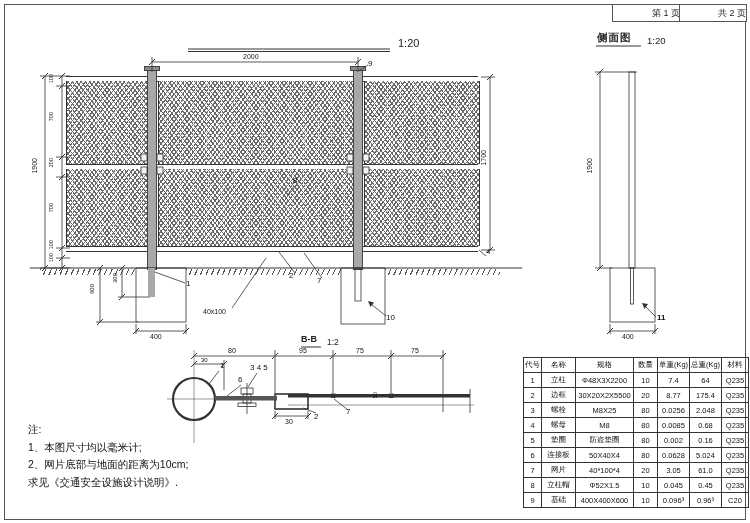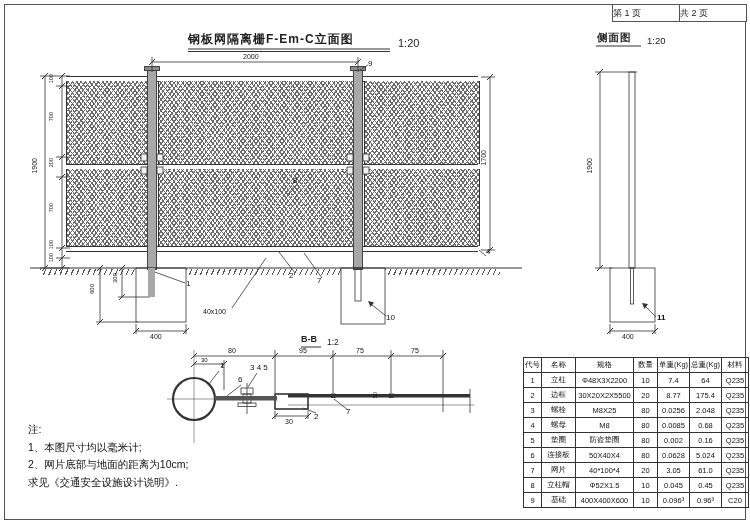--- a/index.html
+++ b/index.html
@@ -1,21 +1,21 @@
 <!DOCTYPE html>
 <html><head>
 <meta charset="utf-8">
 <style>
   html,body{margin:0;padding:0;background:#e8e8e8;}
   .sheet{position:relative;width:750px;height:523px;background:#fff;
          font-family:"Liberation Sans","DejaVu Sans",sans-serif;color:#222;overflow:hidden;}
   .abs{position:absolute;}
   .frame{position:absolute;left:4px;top:4px;width:740px;height:514px;border:1px solid #555;}
   .pagecell{position:absolute;top:4px;height:16px;border:1px solid #555;background:#fff;
-            font-size:9px;text-align:left;line-height:16px;}
+            font-size:9px;text-align:right;line-height:16px;}
   .title{position:absolute;font-weight:bold;white-space:nowrap;letter-spacing:1px;}
   .scale{position:absolute;font-weight:normal;white-space:nowrap;}
   .rail{position:absolute;height:4px;background:#fff;border-top:1px solid #333;border-bottom:1px solid #333;}
   .mesh{position:absolute;border-left:1px solid #333;border-right:1px solid #333;background-color:#fdfdfd;
         background-image:repeating-linear-gradient(52deg,#6a6a6a 0 1px,transparent 1px 3.4px),
                          repeating-linear-gradient(-52deg,#6a6a6a 0 1px,transparent 1px 3.4px);}
   .post{position:absolute;width:8px;background:#a8a8a8;border:1px solid #444;}
   .cap{position:absolute;width:14px;height:3px;background:#8b8b8b;border:1px solid #444;}
   .hatch{position:absolute;height:6px;
          background:repeating-linear-gradient(115deg,#555 0 1px,transparent 1px 5px);}
@@ -31,21 +31,20 @@
 </style>
 </head>
 <body>
 
 <div class="sheet">
 
   <div class="frame"></div>
   <div class="pagecell" style="left:612px;width:67px;">第 1 页</div>
   <div class="pagecell" style="left:679px;width:66px;">共 2 页</div>
 
-  <div class="title" style="left:188px;top:31px;font-size:12px;">钢板网隔离栅F-Em-C立面图</div>
   <div class="scale" style="left:398px;top:37px;font-size:11px;">1:20</div>
   <div class="title" style="left:597px;top:31px;font-size:10.5px;">侧面图</div>
   <div class="scale" style="left:647px;top:35px;font-size:9.5px;">1:20</div>
   <div class="title" style="left:301px;top:334px;font-size:9px;letter-spacing:0;">B-B</div>
   <div class="scale" style="left:327px;top:337px;font-size:8.5px;">1:2</div>
 
   <div class="rail" style="left:66px;top:76px;width:412px;"></div>
   <div class="rail" style="left:66px;top:164px;width:412px;"></div>
   <div class="rail" style="left:66px;top:246px;width:412px;"></div>
   <div class="mesh" style="left:66px;top:81px;width:80px;height:83px;"></div>

